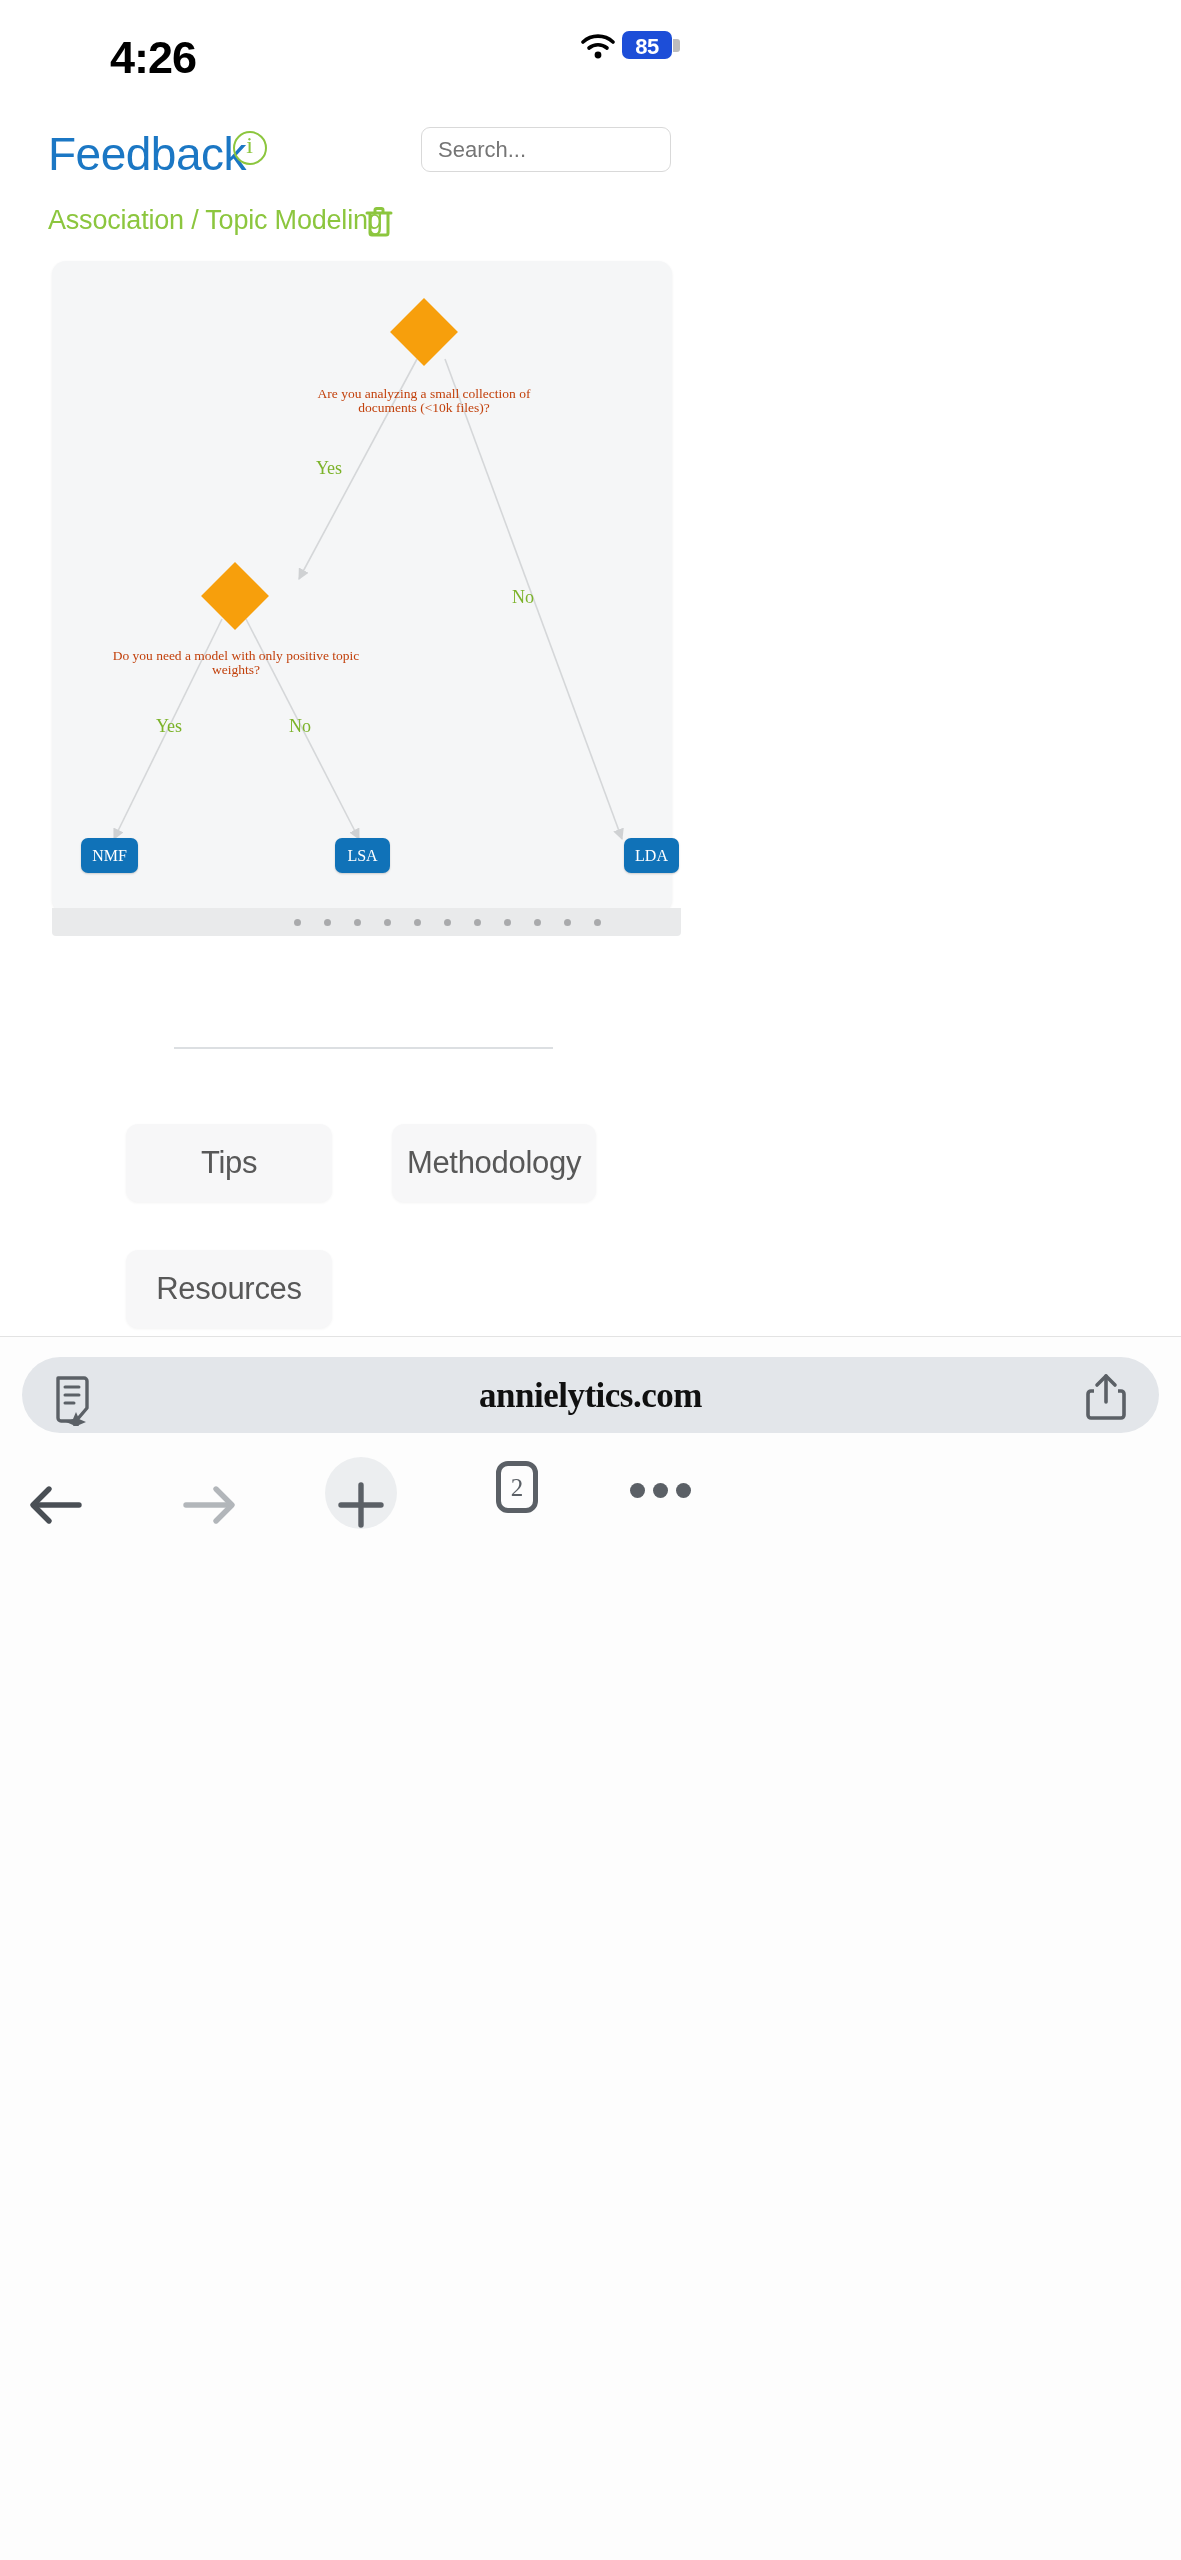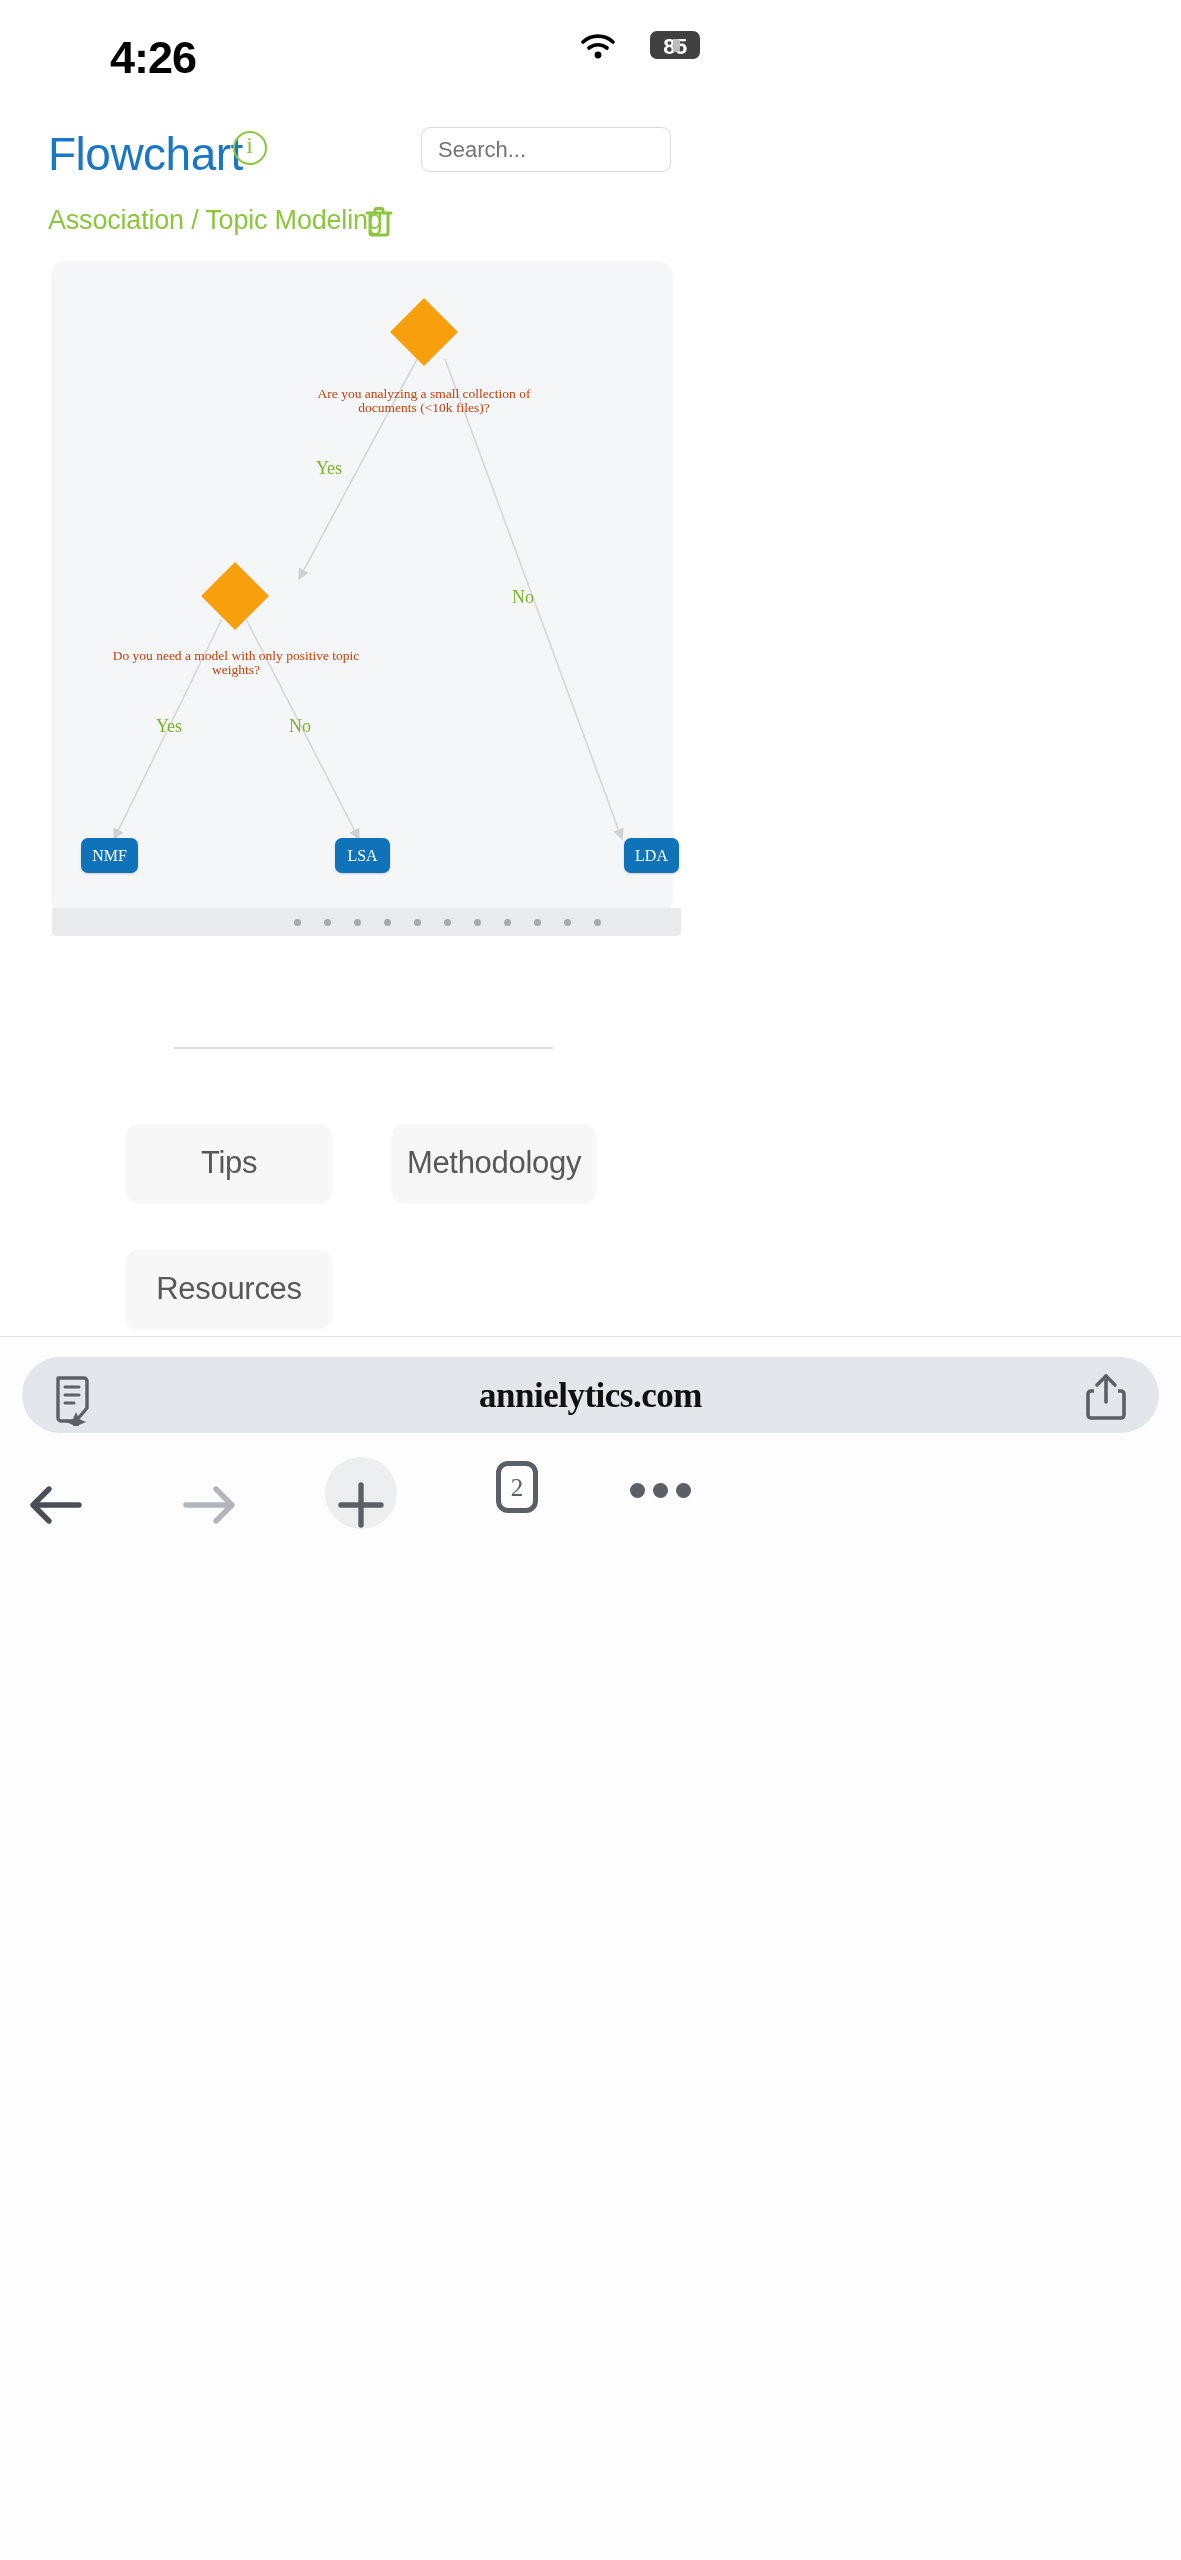--- a/index.html
+++ b/index.html
@@ -27,21 +27,21 @@
     border-radius:50%; background:#3a3a3a;
   }
   .island-icon svg { position:absolute; left:11px; top:8px; }
   .island-timer {
     position:absolute; right:22px; top:19px;
     font-size:34px; font-weight:bold; color:#9a9a9a; letter-spacing:-0.5px;
   }
   .wifi { position:absolute; left:581px; top:34px; }
   .battery {
     position:absolute; left:622px; top:31px; width:50px; height:28px;
-    background:#404040; border-radius:7px;margin-left:28px;
+    background:#1d4ed8; border-radius:7px;
   }
   .battery-txt {
     position:absolute; left:0; top:3px; width:50px; text-align:center;
     font-size:22px; font-weight:bold; color:#fff; letter-spacing:-0.5px;
   }
   .battery-cap {
     position:absolute; left:673px; top:39px; width:7px; height:13px;
     background:#bdbdbd; border-radius:0 3px 3px 0;
   }
 
@@ -173,21 +173,21 @@
         <path d="M8 14 A14 14 0 0 1 26 14" stroke="#000" stroke-width="3.6" fill="none" stroke-linecap="round"></path>
         <circle cx="17" cy="21" r="3.4" fill="#000"></circle>
       </svg>
     </div>
     <div class="battery">
       <div class="battery-txt">85</div>
     </div>
     <div class="battery-cap"></div>
   </div>
 
-  <div class="page-title">Flowchart</div>
+  <div class="page-title">Feedback</div>
   <div class="info-icon">
       <span>i</span>
     </div>
 
   <div class="search-box">
     <input type="text" placeholder="Search..." style="">
   </div>
 
   <div class="breadcrumb">Association / Topic Modeling</div>
   <div class="trash-btn">

